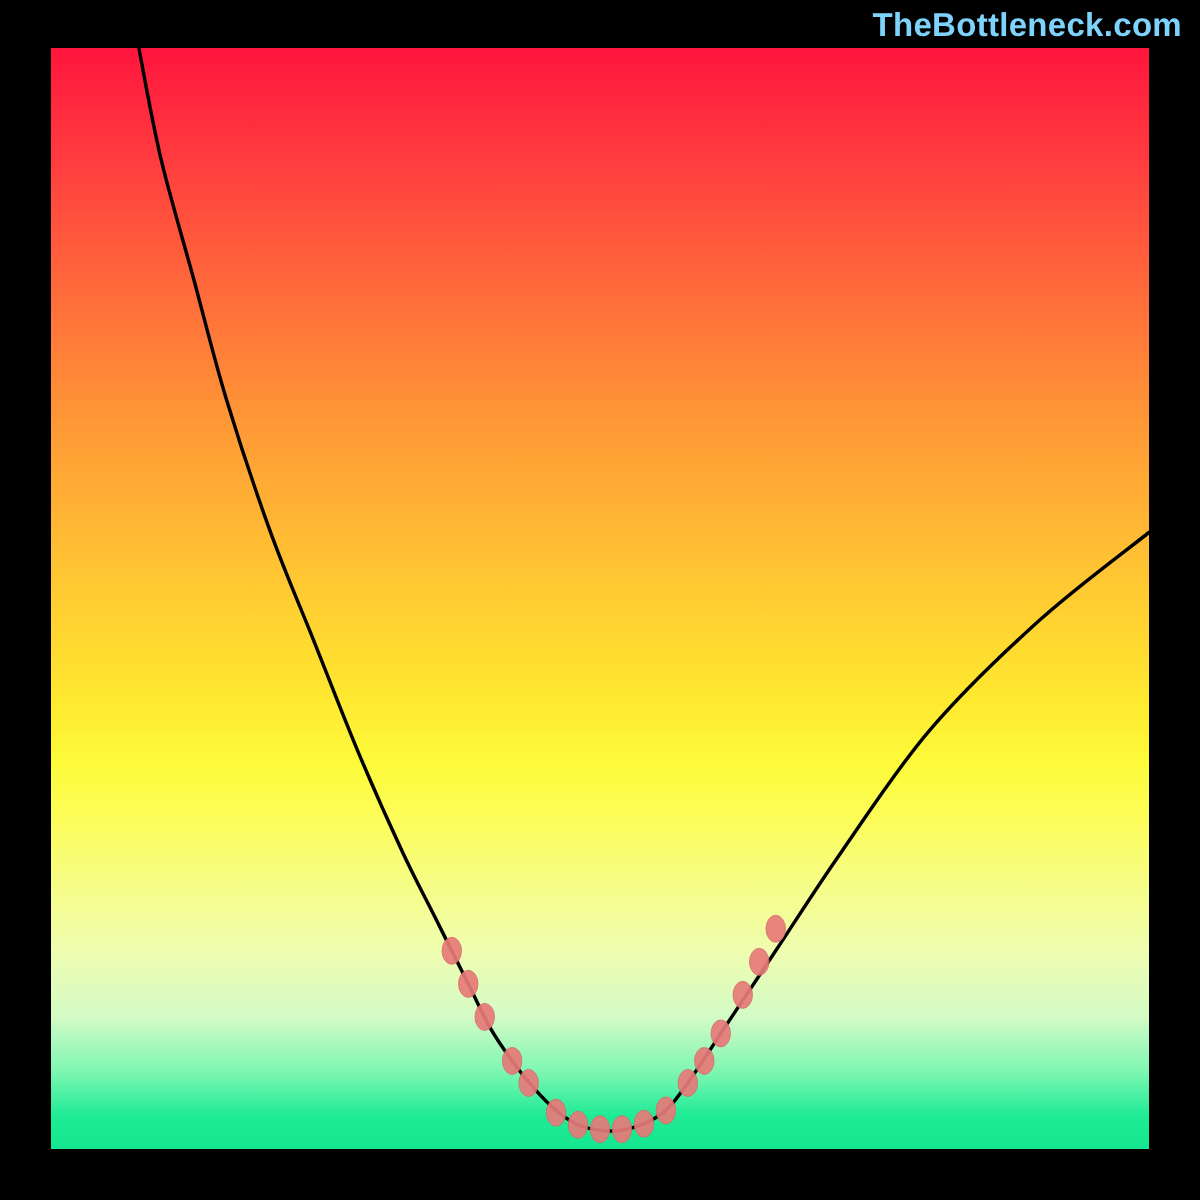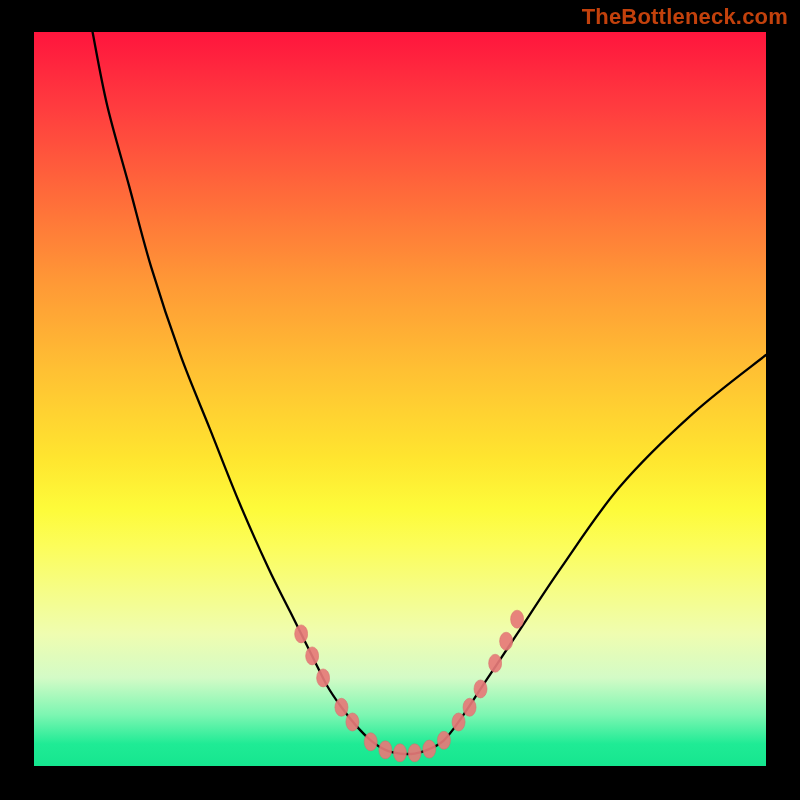--- a/index.html
+++ b/index.html
@@ -13,21 +13,21 @@
   .frame {
     position: relative;
     width: 800px;
     height: 800px;
     background: #000;
   }
   .watermark {
     position: absolute;
     top: 4px;
     right: 12px;
-    color: #c2410c;
+    color: #7dd3fc;
     font-size: 22px;
     font-weight: 600;
     letter-spacing: 0.2px;
     user-select: none;
   }
   .plot {
     position: absolute;
     left: 34px;
     top: 32px;
     width: 732px;

